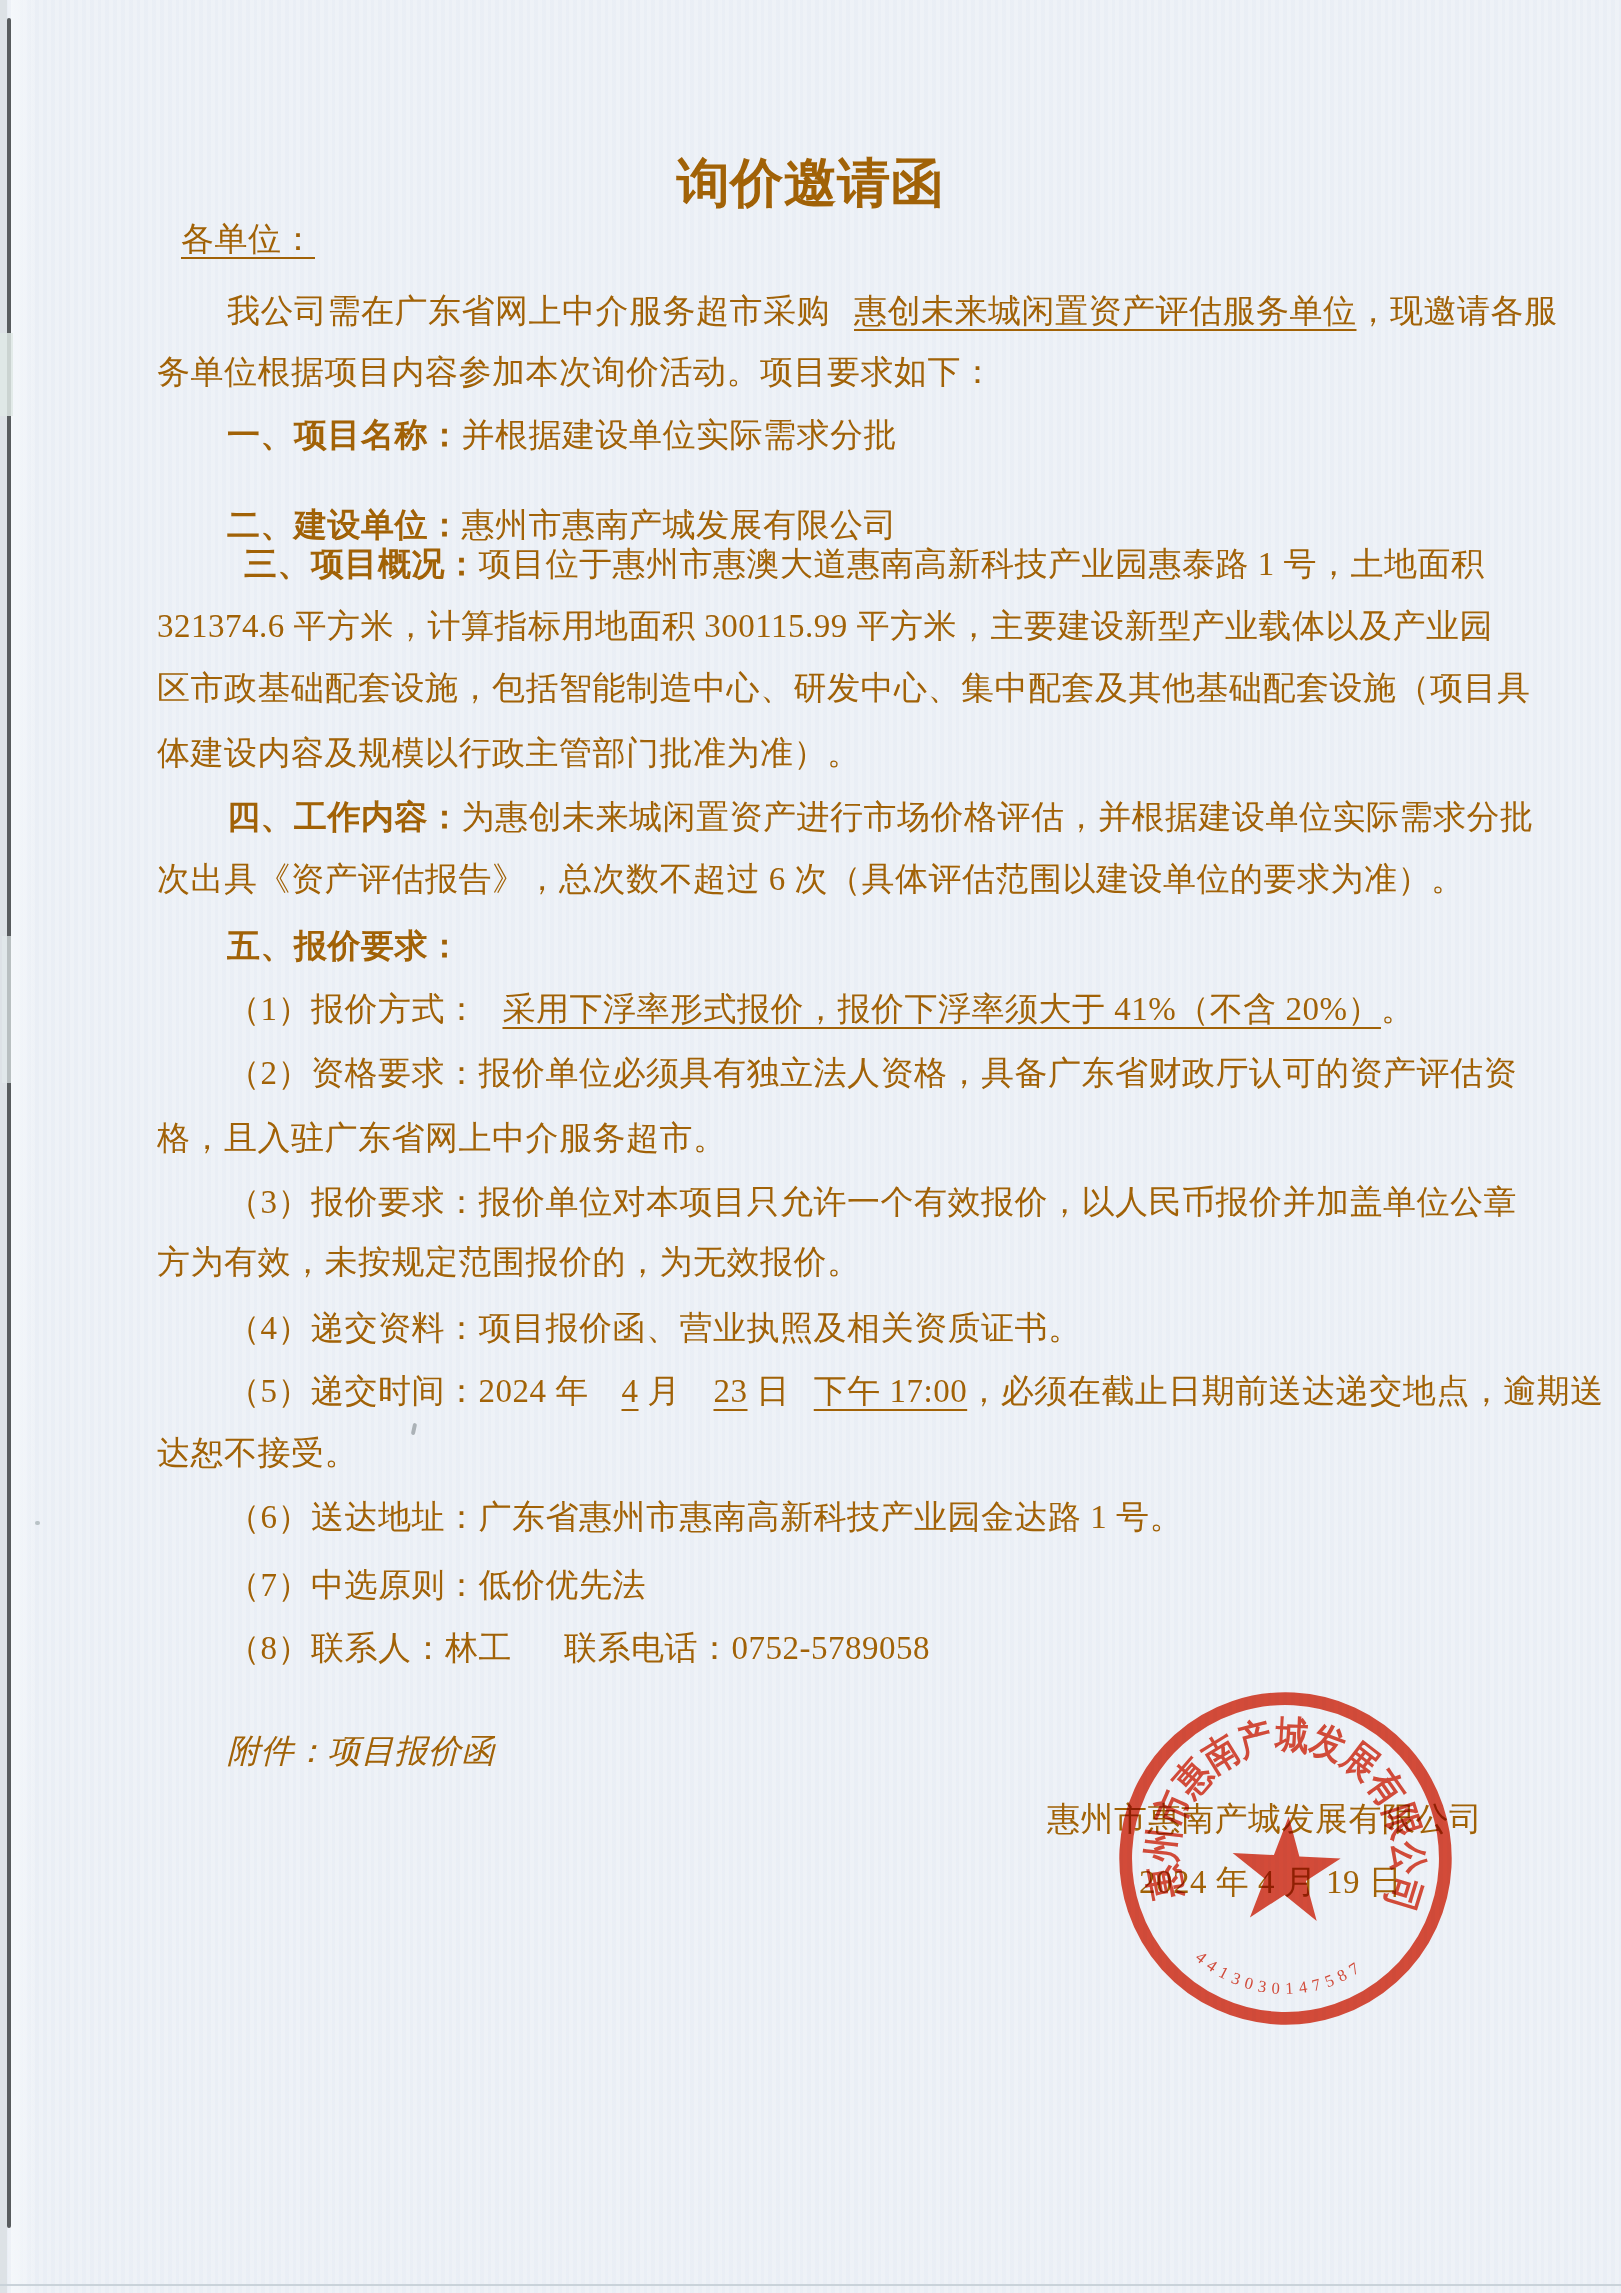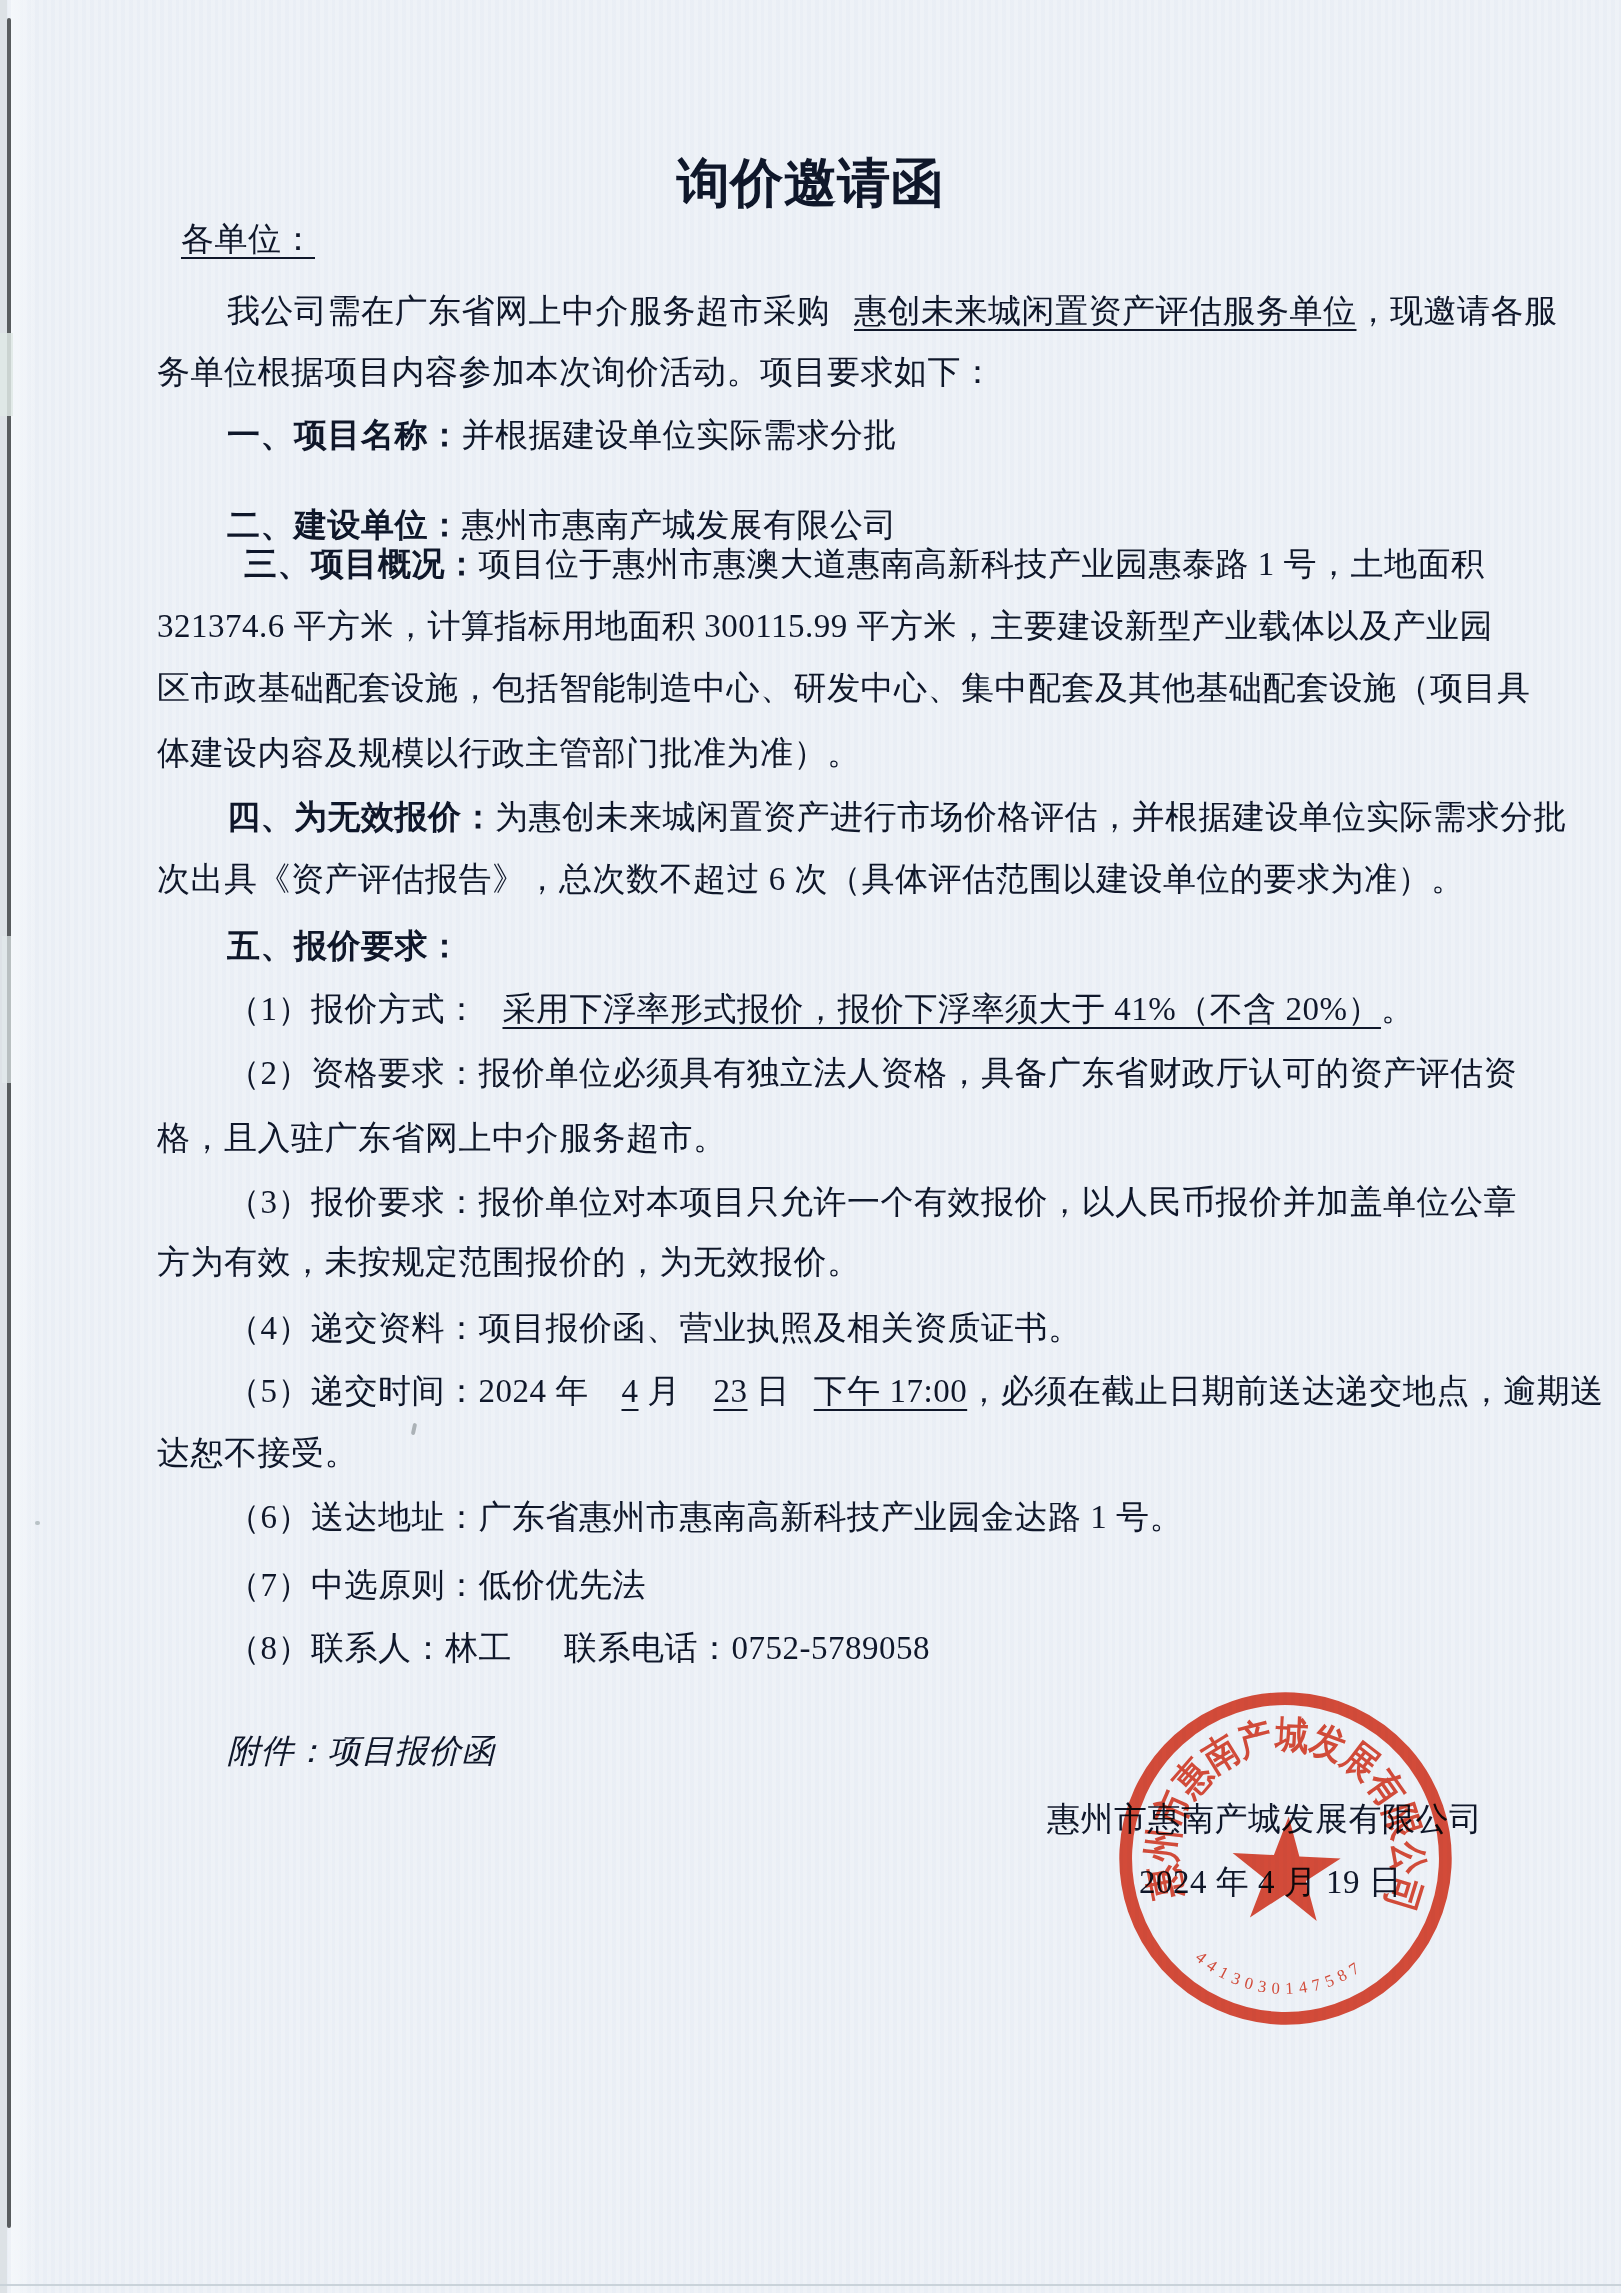--- a/index.html
+++ b/index.html
@@ -1,21 +1,21 @@
 <!DOCTYPE html>
 <html><head>
 <meta charset="utf-8">
 <style>
   html,body{margin:0;padding:0;background:#9aa0a6;}
   .page{
     position:relative;
     width:1621px;height:2294px;
     background:#edf1f7;
     font-family:"Liberation Serif","DejaVu Serif",serif;
-    color:#0f172a;
+    color:#a16207;
     overflow:hidden;
   }
   .page::before{
     content:'';position:absolute;inset:0;pointer-events:none;
     background:repeating-linear-gradient(90deg,
       rgba(255,255,255,.05) 0 3.9px,
       rgba(176,192,214,.05) 3.9px 7.8px);
   }
   .line{
     position:absolute;
@@ -62,21 +62,21 @@
       <div class="line" style="top: 149px; left: 0px; width: 100%; text-align: center; font-size: 53px;"><span class="b">询价邀请函</span></div>
       <div class="line" style="top: 218px; left: 157px;"><span class="u">各单位：</span></div>
       <div class="line" style="top: 290px; left: 227px;"><span>我公司需在广东省网上中介服务超市采购</span><span class="u">惠创未来城闲置资产评估服务单位</span><span>，现邀请各服</span></div>
       <div class="line" style="top: 351px; left: 157px;"><span>务单位根据项目内容参加本次询价活动。项目要求如下：</span></div>
       <div class="line" style="top: 414px; left: 227px;"><span class="b">一、项目名称：</span><span>并根据建设单位实际需求分批</span></div>
       <div class="line" style="top: 480px; left: 227px; margin-top: 24px;"><span class="b">二、建设单位：</span><span>惠州市惠南产城发展有限公司</span></div>
       <div class="line" style="top: 543px; left: 227px; margin-left: 17px;"><span class="b">三、项目概况：</span><span>项目位于惠州市惠澳大道惠南高新科技产业园惠泰路 1 号，土地面积</span></div>
       <div class="line" style="top: 605px; left: 157px;"><span>321374.6 平方米，计算指标用地面积 300115.99 平方米，主要建设新型产业载体以及产业园</span></div>
       <div class="line" style="top: 667px; left: 157px;"><span>区市政基础配套设施，包括智能制造中心、研发中心、集中配套及其他基础配套设施（项目具</span></div>
       <div class="line" style="top: 732px; left: 157px;"><span>体建设内容及规模以行政主管部门批准为准）。</span></div>
-      <div class="line" style="top: 796px; left: 227px;"><span class="b">四、为无效报价：</span><span>为惠创未来城闲置资产进行市场价格评估，并根据建设单位实际需求分批</span></div>
+      <div class="line" style="top: 796px; left: 227px;"><span class="b">四、工作内容：</span><span>为惠创未来城闲置资产进行市场价格评估，并根据建设单位实际需求分批</span></div>
       <div class="line" style="top: 858px; left: 157px;"><span>次出具《资产评估报告》，总次数不超过 6 次（具体评估范围以建设单位的要求为准）。</span></div>
       <div class="line" style="top: 925px; left: 227px;"><span class="b">五、报价要求：</span></div>
       <div class="line" style="top: 988px; left: 227px;"><span>（1）报价方式：</span><span class="u">采用下浮率形式报价，报价下浮率须大于 41%（不含 20%）</span><span>。</span></div>
       <div class="line" style="top: 1052px; left: 227px;"><span>（2）资格要求：报价单位必须具有独立法人资格，具备广东省财政厅认可的资产评估资</span></div>
       <div class="line" style="top: 1117px; left: 157px;"><span>格，且入驻广东省网上中介服务超市。</span></div>
       <div class="line" style="top: 1181px; left: 227px;"><span>（3）报价要求：报价单位对本项目只允许一个有效报价，以人民币报价并加盖单位公章</span></div>
       <div class="line" style="top: 1241px; left: 157px;"><span>方为有效，未按规定范围报价的，为无效报价。</span></div>
       <div class="line" style="top: 1307px; left: 227px;"><span>（4）递交资料：项目报价函、营业执照及相关资质证书。</span></div>
       <div class="line" style="top: 1370px; left: 227px;"><span>（5）递交时间：2024 年 </span><span class="u">4</span><span> 月 </span><span class="u">23</span><span> 日</span><span class="u">下午 17:00</span><span>，必须在截止日期前送达递交地点，逾期送</span></div>
       <div class="line" style="top: 1432px; left: 157px;"><span>达恕不接受。</span></div>

